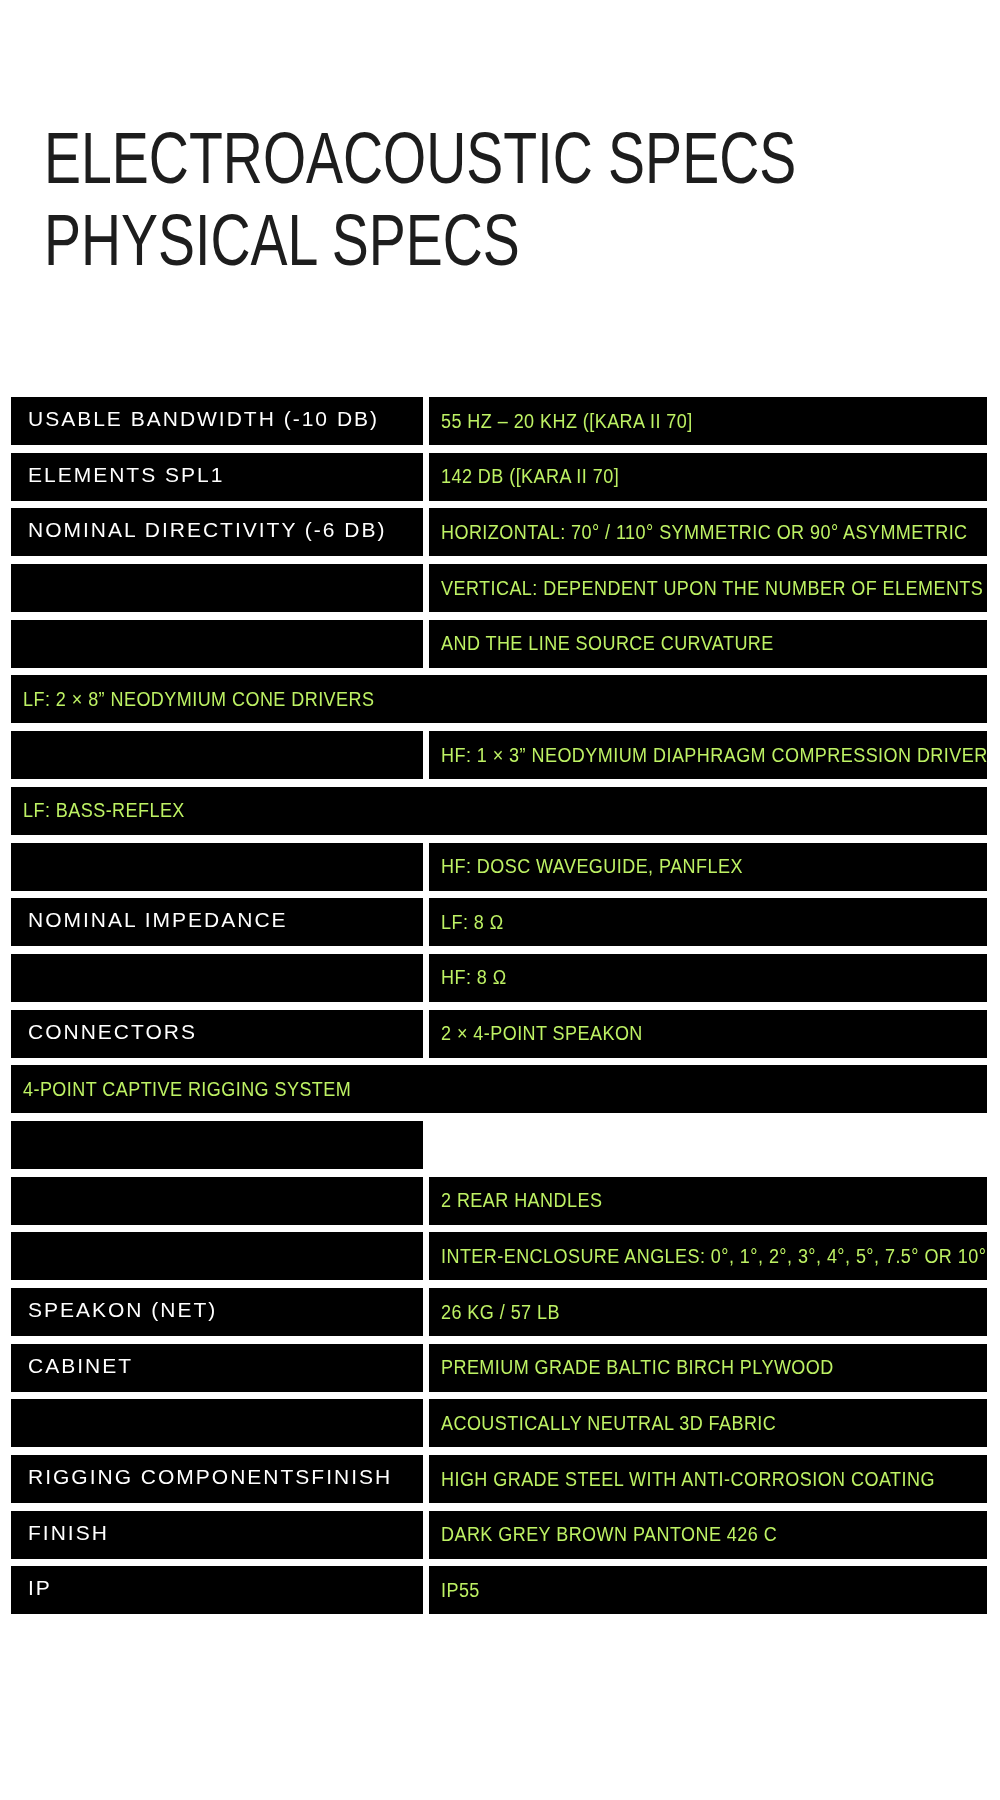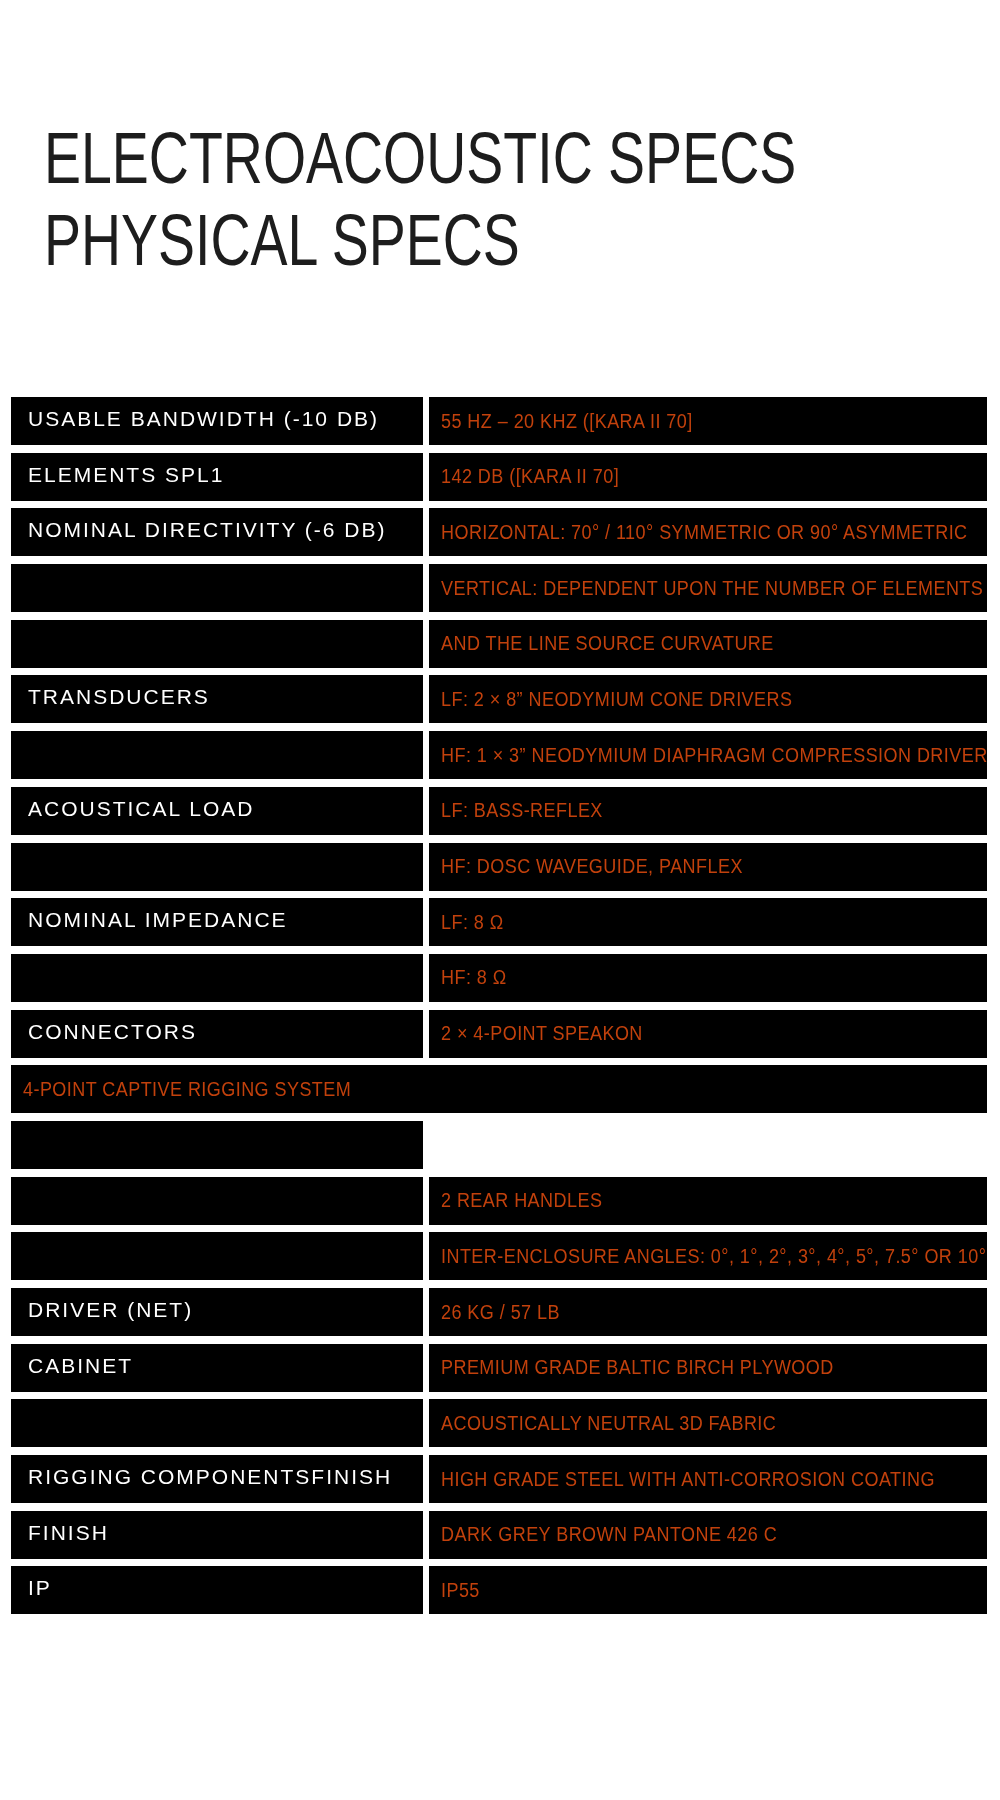--- a/index.html
+++ b/index.html
@@ -49,21 +49,21 @@
     font-size: 21px;
     letter-spacing: 2px;
     white-space: nowrap;
     overflow: hidden;
   }
   .value-cell {
     flex: 1 1 auto;
     display: flex;
     align-items: center;
     padding-left: 12px;
-    color: #c2410c;
+    color: #bef264;
     overflow: hidden;
   }
   .value-text {
     font-size: 20px;
     letter-spacing: 0.5px;
     white-space: nowrap;
     transform: scaleX(0.9);
     transform-origin: left center;
   }
 </style>
@@ -100,33 +100,31 @@
         <span class="value-text">VERTICAL: DEPENDENT UPON THE NUMBER OF ELEMENTS</span>
       </div>
     </div>
     <div class="spec-row">
       <div class="cell label-cell"></div>
       <div class="cell value-cell">
         <span class="value-text">AND THE LINE SOURCE CURVATURE</span>
       </div>
     </div>
     <div class="spec-row">
-      <div class="cell label-cell">TRANSDUCERS</div>
       <div class="cell value-cell">
         <span class="value-text">LF: 2 × 8” NEODYMIUM CONE DRIVERS</span>
       </div>
     </div>
     <div class="spec-row">
       <div class="cell label-cell"></div>
       <div class="cell value-cell">
         <span class="value-text">HF: 1 × 3” NEODYMIUM DIAPHRAGM COMPRESSION DRIVER</span>
       </div>
     </div>
     <div class="spec-row">
-      <div class="cell label-cell">ACOUSTICAL LOAD</div>
       <div class="cell value-cell">
         <span class="value-text">LF: BASS-REFLEX</span>
       </div>
     </div>
     <div class="spec-row">
       <div class="cell label-cell"></div>
       <div class="cell value-cell">
         <span class="value-text">HF: DOSC WAVEGUIDE, PANFLEX</span>
       </div>
     </div>
@@ -162,21 +160,21 @@
         <span class="value-text">2 REAR HANDLES</span>
       </div>
     </div>
     <div class="spec-row">
       <div class="cell label-cell"></div>
       <div class="cell value-cell">
         <span class="value-text">INTER-ENCLOSURE ANGLES: 0°, 1°, 2°, 3°, 4°, 5°, 7.5° OR 10°</span>
       </div>
     </div>
     <div class="spec-row">
-      <div class="cell label-cell">DRIVER (NET)</div>
+      <div class="cell label-cell">SPEAKON (NET)</div>
       <div class="cell value-cell">
         <span class="value-text">26 KG / 57 LB</span>
       </div>
     </div>
     <div class="spec-row">
       <div class="cell label-cell">CABINET</div>
       <div class="cell value-cell">
         <span class="value-text">PREMIUM GRADE BALTIC BIRCH PLYWOOD</span>
       </div>
     </div>

